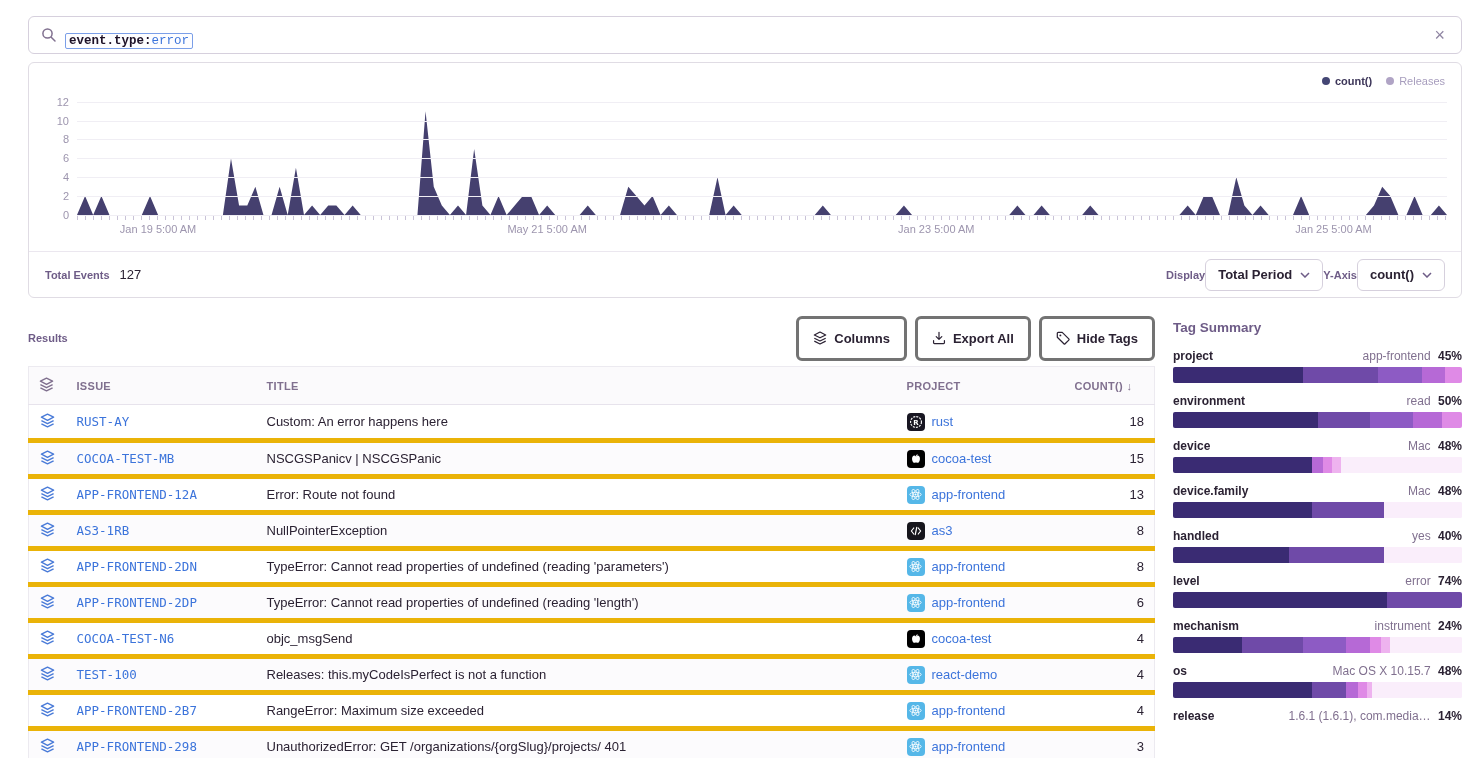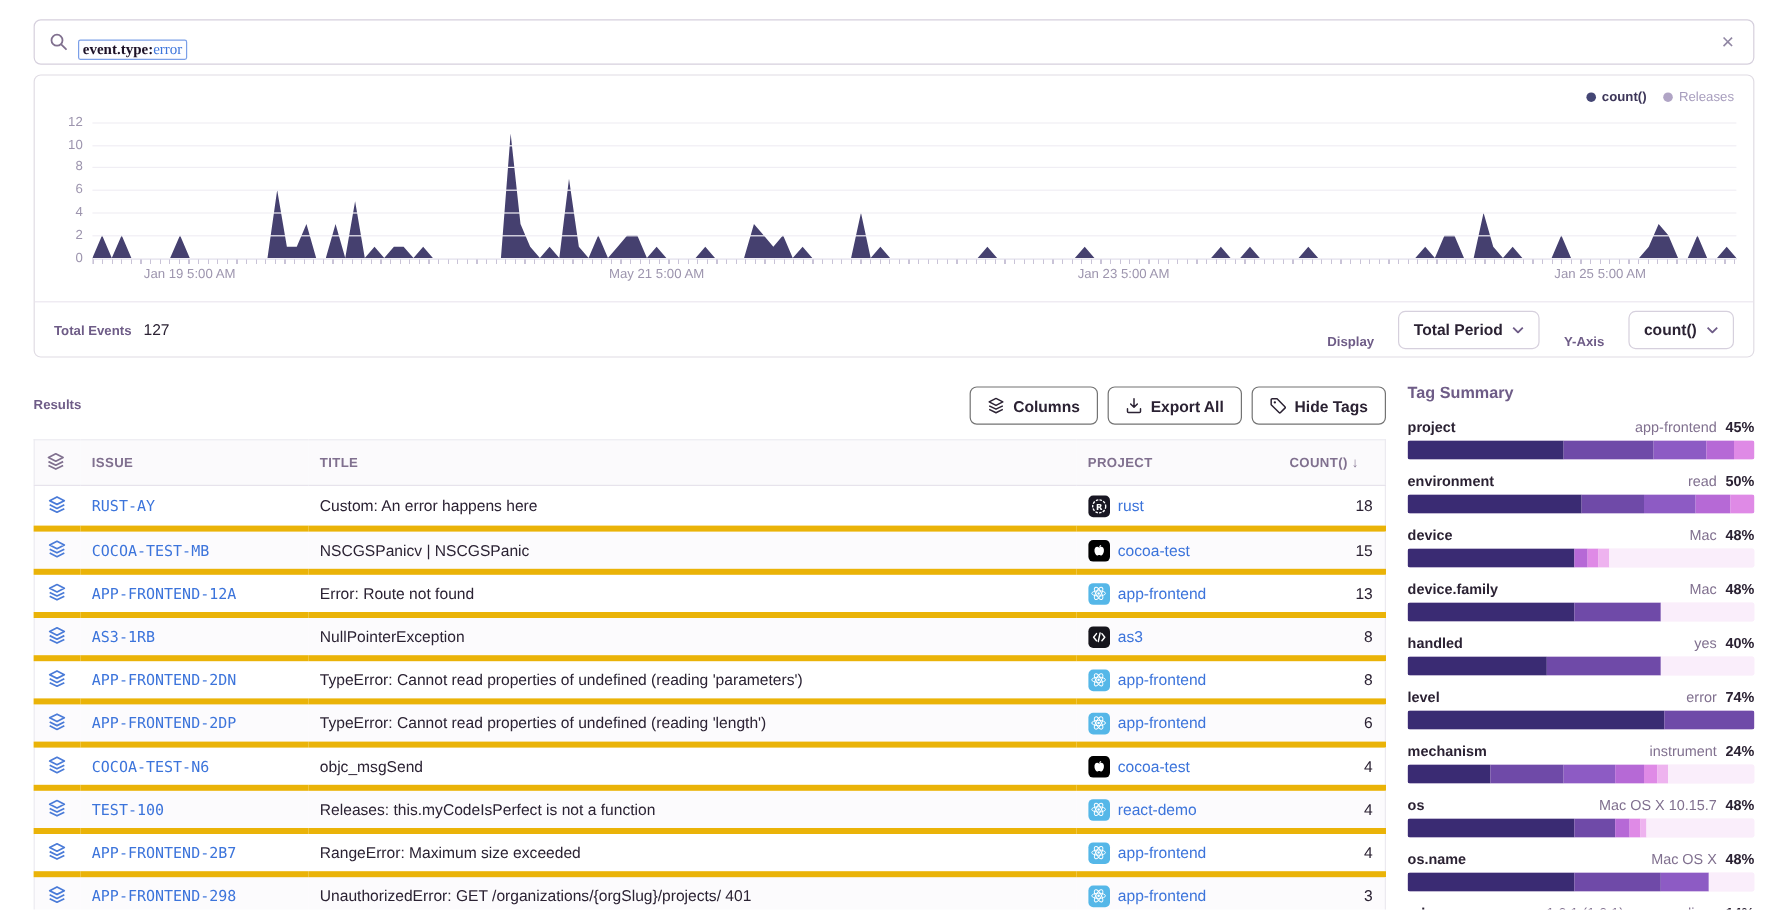--- a/index.html
+++ b/index.html
@@ -5,21 +5,21 @@
   * { box-sizing: border-box; margin: 0; padding: 0; }
   html,body { width:1484px; height:758px; overflow:hidden; background:#fff;
     font-family:"Liberation Sans", sans-serif; color:#2b2233; }
   .page { padding:16px 22px 0 28px; }
 
   
   .search-bar { display:flex; align-items:center; gap:8px; height:38px;
     border:1px solid #d6d0dd; border-radius:6px; background:#fff; padding:0 12px; }
   .search-bar svg { flex:0 0 auto; }
   .search-input { flex:1; display:flex; align-items:flex-start;
-    font-family:Liberation Serif, serif; font-size:12.5px;margin-top:12px; }
+    font-family:Liberation Mono, monospace; font-size:12.5px;margin-top:12px; }
   .token { border:1px solid #7b9fe8; border-radius:2px; padding:0 3px; background:#fdfdff; }
   .token .tkey { font-weight:bold; color:#1d1127; }
   .token .tval { color:#3c74db; }
   .search-clear { color:#9086a3; font-size:18px; line-height:1; cursor:pointer; padding:2px 4px; }
 
   
   .panel { margin-top:8px; border:1px solid #e0dce4; border-radius:6px; background:#fff; position:relative; }
   .legend { position:absolute; top:12px; right:16px; display:flex; gap:14px; font-size:11px; z-index:3; }
   .legend .li { display:flex; align-items:center; gap:5px; cursor:pointer; }
   .legend .dot { width:8px; height:8px; border-radius:50%; }
@@ -34,32 +34,32 @@
   .axis-ticks { position:absolute; left:0; right:0; bottom:-5px; height:4px;
     background-image:repeating-linear-gradient(to right,#c9c3d7 0 1px, transparent 1px 8px); }
   .xlabels { position:relative; height:20px; margin:8px 14px 0 48px; font-size:11px; color:#9d95ae; }
   .xlabels span { position:absolute; transform:translateX(-50%); white-space:nowrap; }
 
   .chart-footer { display:flex; align-items:center; justify-content:space-between;
     border-top:1px solid #ebe7ef; margin-top:8px; padding:0 16px; height:46px; }
   .cf-left { display:flex; align-items:baseline; gap:10px; }
   .label-strong { font-size:11px; font-weight:700; color:#6e5c87; }
   .cf-left .val { font-size:13px; color:#2b2233; }
-  .cf-right { display:flex; align-items:flex-end; gap:20px; }
+  .cf-right { display:flex; align-items:center; gap:0; }
   .dd-btn { display:flex; align-items:center; gap:8px; border:1px solid #d6d0dd; border-radius:6px;
     background:#fff; height:32px; padding:0 12px; font-size:13px; font-weight:700; color:#2b2233; cursor:pointer; }
   .dd-btn svg { margin-top:1px; }
 
   
   .results-flex { display:flex; gap:18px; margin-top:22px; }
   .results-main { width:1127px; flex:0 0 auto; }
   .results-head { display:flex; align-items:center; justify-content:space-between; height:36px; }
   .btn-group { display:flex; gap:8px; }
-  .btn { display:flex; align-items:center; gap:7px; border:1px solid #737373; border-radius:6px;
-    background:#fff; height:32px; padding:0 14px; font-size:13px; font-weight:700; color:#2b2233; cursor:pointer; }
+  .btn { display:flex; align-items:center; gap:7px; border:3px solid #737373; border-radius:6px;
+    background:#fff; height:45px; padding:0 14px; font-size:13px; font-weight:700; color:#2b2233; cursor:pointer; }
 
   table.results { width:100%; margin-top:10px; border-collapse:collapse; border:1px solid #eceaf0; font-size:13px; }
   table.results th { background:#fbfafc; border-bottom:1px solid #e7e3ec; text-align:left;
     font-size:11px; font-weight:700; color:#80708f; letter-spacing:.3px; height:38px; padding:0 10px; }
   table.results td { border-bottom:5px solid #eab308; height:36px; padding:0 10px; background:#fff; }
   table.results tr:nth-child(even) td { background:#fcfbfd; }
   .c-icon { width:38px; text-align:center; }
   .c-issue { width:190px; }
   .c-project { width:168px; }
   .c-count { width:90px; text-align:right; }
@@ -581,32 +581,20 @@
     <div class="tag-bar">
               <span style="width: 48%; background: rgb(58, 43, 115);"></span>
               <span style="width: 12%; background: rgb(111, 74, 168);"></span>
               <span style="width: 4%; background: rgb(182, 105, 214);"></span>
               <span style="width: 3%; background: rgb(223, 138, 230);"></span>
               <span style="width: 2%; background: rgb(238, 179, 239);"></span>
               <span style="width: 31%; background: rgb(250, 238, 251);"></span>
             </div>
   </div>
 
-  <div class="tag">
-    <div class="tag-head">
-      <span class="tag-name">os.name</span>
-      <span class="tag-val"><span>Mac OS X </span><b>48%</b></span>
-    </div>
-    <div class="tag-bar">
-              <span style="width: 48%; background: rgb(58, 43, 115);"></span>
-              <span style="width: 25%; background: rgb(111, 74, 168);"></span>
-              <span style="width: 14%; background: rgb(141, 91, 196);"></span>
-              <span style="width: 13%; background: rgb(250, 238, 251);"></span>
-            </div>
-  </div>
 
   <div class="tag">
     <div class="tag-head">
       <span class="tag-name">release</span>
       <span class="tag-val"><span>1.6.1 (1.6.1), com.media… </span><b>14%</b></span>
     </div>
 
   </div>
 </div>
     </div>

